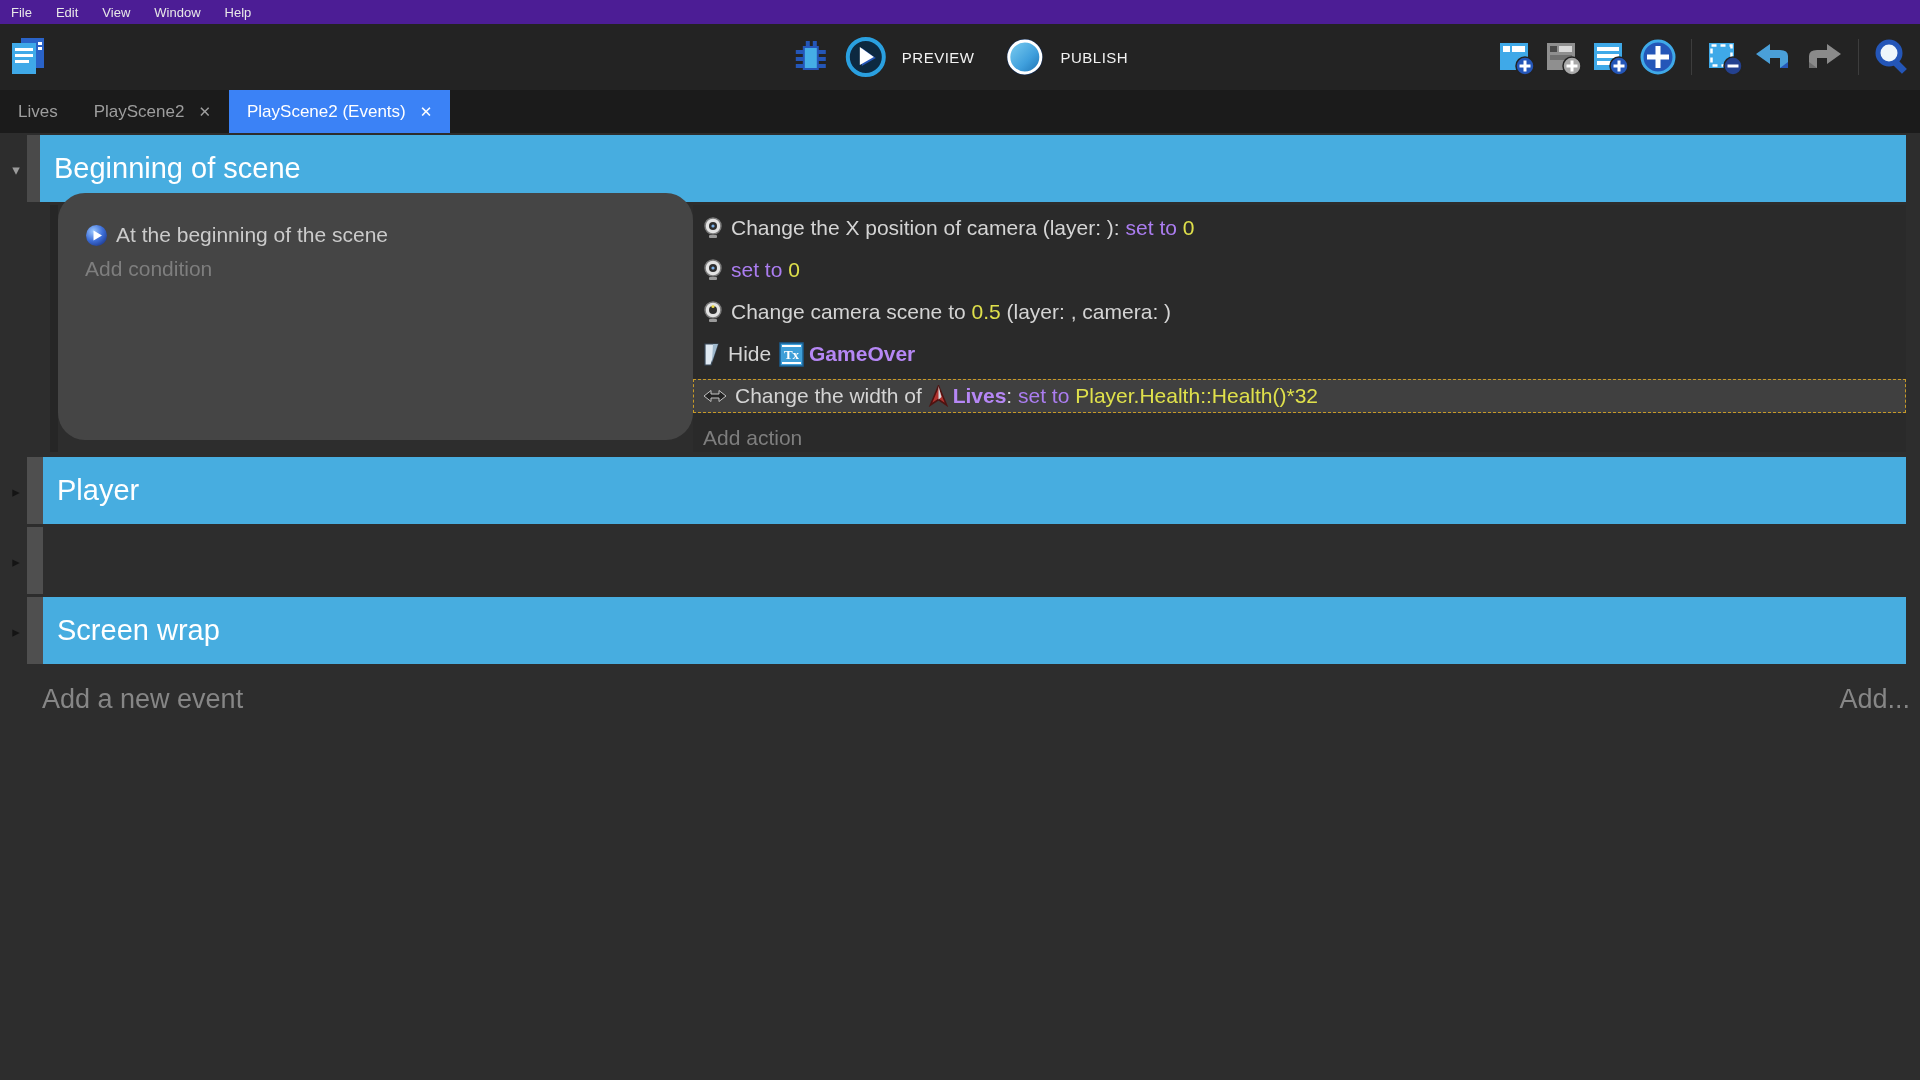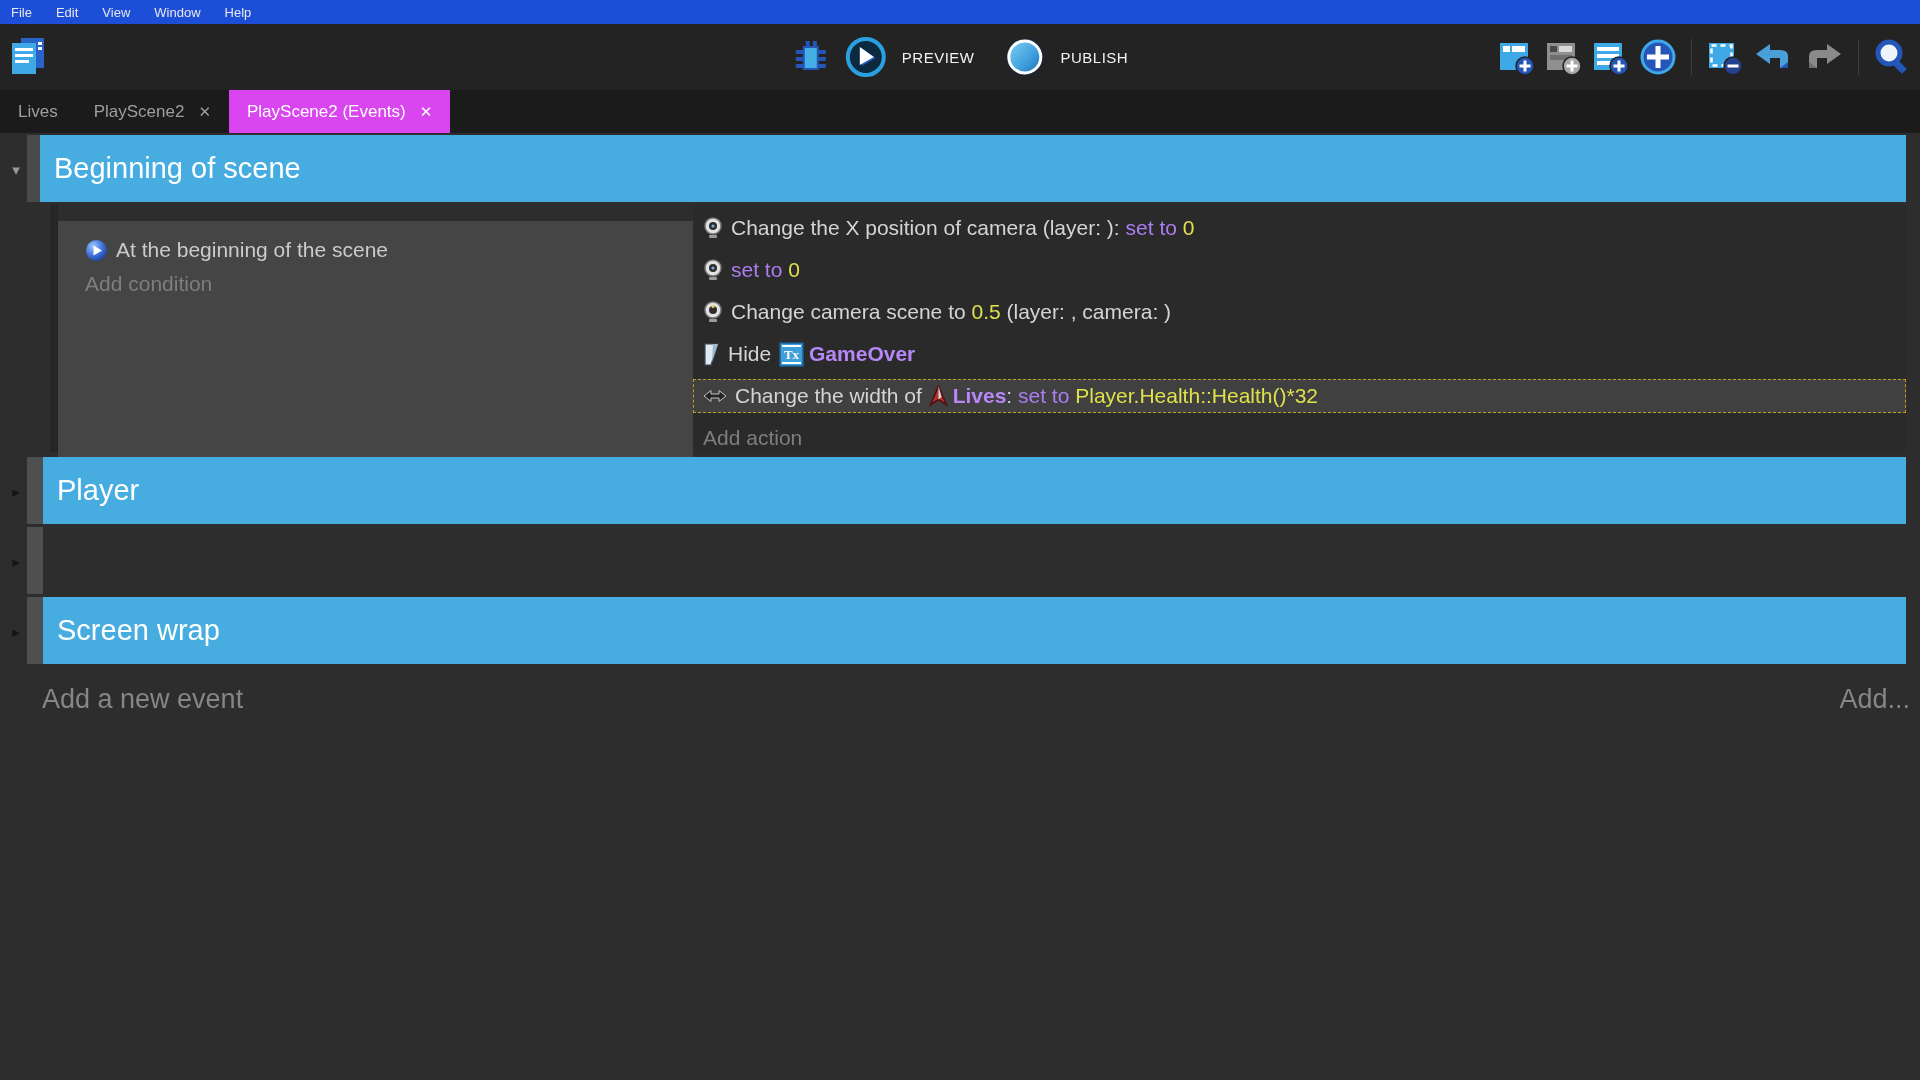--- a/index.html
+++ b/index.html
@@ -1,63 +1,63 @@
 <!DOCTYPE html>
 <html><head>
 <meta charset="utf-8">
 <style>
   * { margin:0; padding:0; box-sizing:border-box; }
   html,body { width:1920px; height:1080px; background:#2d2d2d; overflow:hidden;
               font-family:"Liberation Sans", sans-serif; }
 
   
   .menubar { position:absolute; top:0; left:0; width:1920px; height:24px;
-             background:#1d4ed8; display:flex; align-items:center; padding-left:6px;text-align:center; }
+             background:#4c1d95; display:flex; align-items:center; padding-left:6px;text-align:center; }
   .menu-item { color:#e8e8e8; font-size:13px; padding:0 12px; cursor:default; }
   .menu-item:first-child { padding-left:5px; }
 
   
   .toolbar { position:absolute; top:24px; left:0; width:1920px; height:66px; background:#232323; }
   .logo { position:absolute; left:8px; top:11px; }
   .tb-center { position:absolute; left:50%; top:0; height:66px; transform:translateX(-50%);
                display:flex; align-items:center; gap:15px; }
   .tb-label { color:#f2f2f2; font-size:15px; letter-spacing:.5px; }
   .tb-right { position:absolute; right:6px; top:0; height:66px; display:flex; align-items:center; gap:9px; }
   .tb-sep { width:1px; height:36px; background:#3d3d3d; margin:0 4px; }
   .tb-btn { display:flex; align-items:center; }
 
   
   .tabbar { position:absolute; top:90px; left:0; width:1920px; height:43px;
             background:#1b1b1b; display:flex; align-items:stretch; }
   .tab { display:flex; align-items:center; gap:14px; padding:0 18px;
          color:#9e9e9e; font-size:17px; cursor:default; }
   .tab .close { font-size:15px; color:#9e9e9e; }
-  .tab.active { background:#d946ef; color:#ffffff; }
+  .tab.active { background:#3b82f6; color:#ffffff; }
   .tab.active .close { color:#ffffff; }
 
   
   .events { position:absolute; top:133px; left:0; width:1920px; height:947px; }
 
   .collapse-arrow { position:absolute; left:6px; width:20px; text-align:center;
                     font-size:15px; color:#9b9b9b; cursor:default; }
   .collapse-arrow.dark { color:#141414; }
 
   .grp-strip { position:absolute; background:#4a4a4a; }
   .grp-bar { position:absolute; right:14px; background:#47ade0; display:flex; align-items:center;
              padding-left:14px; color:#ffffff; font-size:29px; }
 
   
   .g1-arrow { top:28px; }
   .g1-strip { left:27px; top:2px; width:13px; height:67px; }
   .g1-bar   { left:40px; top:2px; height:67px; }
 
   
   .body-strip { position:absolute; left:50px; top:72px; width:8px; height:247px; background:#262626; }
-  .cond-col { position:absolute; left:58px; top:88px; width:635px; height:247px;
-              background:#454545; padding:12px 0 0 27px; }
+  .cond-col { position:absolute; left:58px; top:60px; width:635px; height:247px;
+              background:#454545; padding:25px 0 0 27px;border-radius:27px; }
   .act-col  { position:absolute; left:693px; top:72px; width:1213px; height:247px;
               background:#2a2a2a; padding-top:6px; }
 
   .cond-row { display:flex; align-items:center; height:34px; color:#cbcbcb; font-size:21px; white-space:pre; }
   .add-link { color:#7e7e7e; font-size:21px; margin-top:5px; cursor:default; }
 
   .action-row { display:flex; align-items:center; min-height:34px; margin-bottom:8px;
                 padding:0 10px; font-size:21px; color:#d4d4d4; white-space:pre; }
   .action-row.selected { border:1px dashed #c79a28; background:#404040;
                          margin-bottom:0; padding:2px 9px; }

